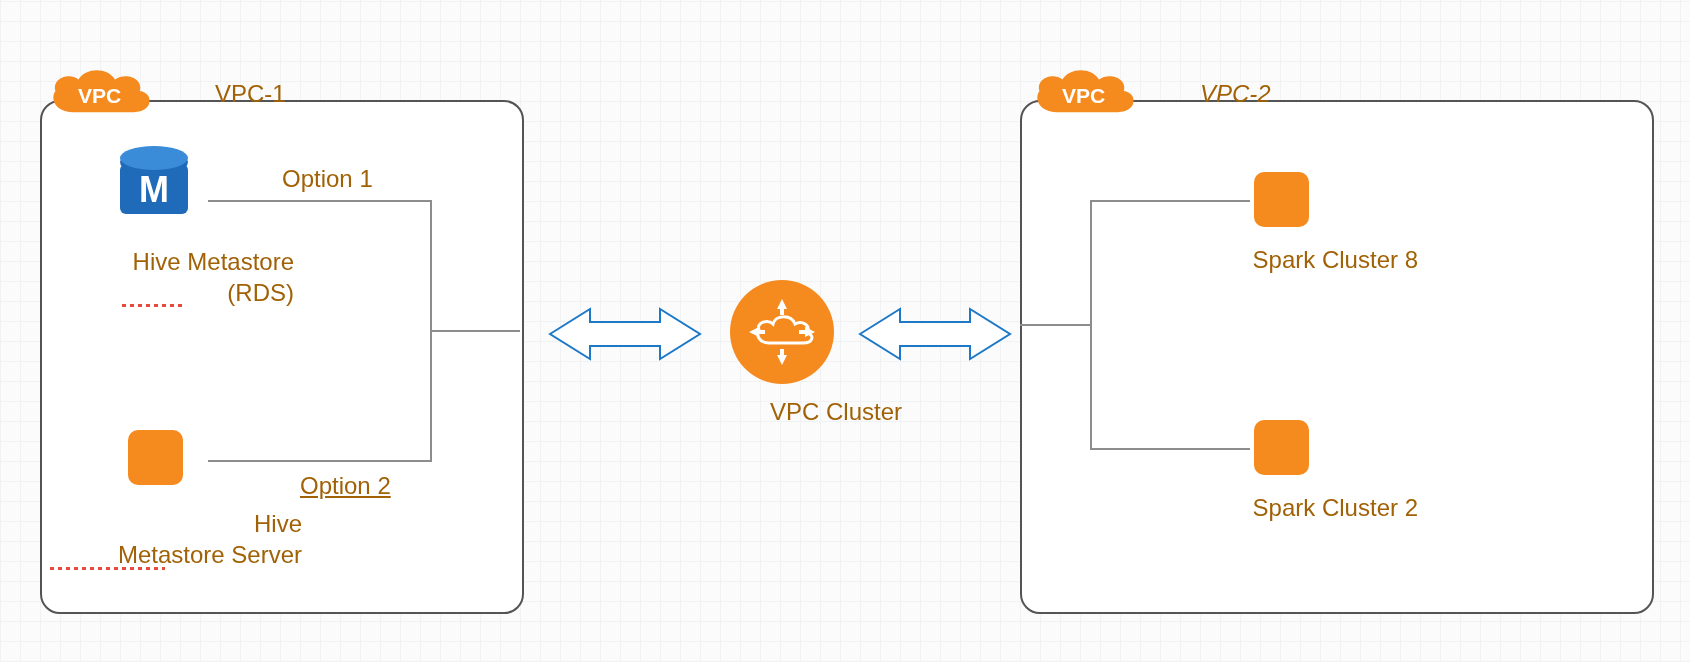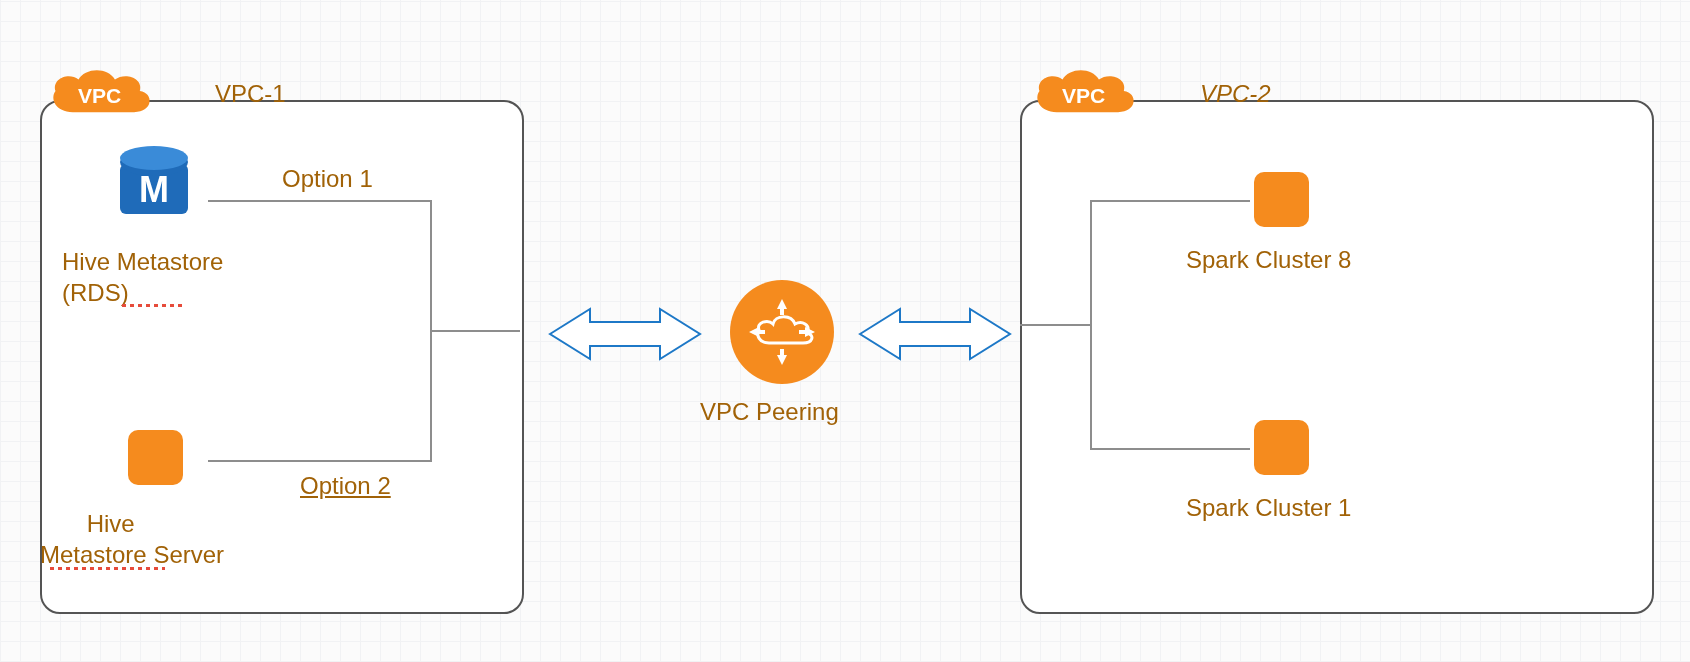--- a/index.html
+++ b/index.html
@@ -23,21 +23,21 @@
     background: #fff;
   }
 
   .label {
     position: absolute;
     font-size: 24px;
     color: #a16207;
     white-space: pre;
   }
 
-  .center-text { text-align: left; }
+  .center-text { text-align: right; margin-left: 32px; }
 
   .orange-square {
     position: absolute;
     width: 55px;
     height: 55px;
     background: #f58b1e;
     border-radius: 10px;
   }
 
   .vpc-badge {
@@ -132,21 +132,21 @@
     <text x="58" y="40" text-anchor="middle" font-family="Arial" font-weight="700" font-size="22" fill="#ffffff">VPC</text>
   </svg>
 </div>
 
 <div class="label" style="left:1200px; top:80px;font-style:italic;">VPC-2</div>
 
 <div class="orange-square" style="left:1254px; top:172px;"></div>
 <div class="label center-text" style="left:1186px; top:246px; width:200px;">Spark Cluster 8</div>
 
 <div class="orange-square" style="left:1254px; top:420px;"></div>
-<div class="label center-text" style="left:1186px; top:494px; width:200px;">Spark Cluster 1</div>
+<div class="label center-text" style="left:1186px; top:494px; width:200px;">Spark Cluster 2</div>
 
 <div class="connector-line h-line" style="left:1090px; top:200px; width:160px;"></div>
 <div class="connector-line h-line" style="left:1090px; top:448px; width:160px;"></div>
 <div class="connector-line v-line" style="left:1090px; top:200px; height:250px;"></div>
 <div class="connector-line h-line" style="left:1020px; top:324px; width:70px;"></div>
 
 <div class="peering-circle" style="left:730px; top:280px;">
   <svg viewBox="0 0 70 70" width="70" height="70">
 
     <path d="M22,46 C12,46 9,38 12,33 C9,25 21,22 26,27 C28,18 44,17 48,27 C55,23 64,28 60,36 C68,38 66,46 56,46 Z" fill="none" stroke="#ffffff" stroke-width="3"></path>
@@ -156,21 +156,21 @@
     <polygon points="2,35 12,30 12,40" fill="#ffffff"></polygon>
     <polygon points="68,35 58,30 58,40" fill="#ffffff"></polygon>
 
     <rect x="33" y="12" width="4" height="6" fill="#ffffff"></rect>
     <rect x="33" y="52" width="4" height="6" fill="#ffffff"></rect>
     <rect x="12" y="33" width="6" height="4" fill="#ffffff"></rect>
     <rect x="52" y="33" width="6" height="4" fill="#ffffff"></rect>
   </svg>
 </div>
 
-<div class="label center-text" style="left:700px; top:398px; width:170px;">VPC Peering</div>
+<div class="label center-text" style="left:700px; top:398px; width:170px;">VPC Cluster</div>
 
 <div class="flow-arrow" style="left:545px; top:304px;">
   <svg viewBox="0 0 160 60" width="160" height="60">
     <polygon points="5,30 45,5 45,18 115,18 115,5 155,30 115,55 115,42 45,42 45,55" fill="#ffffff" stroke="#1d78c7" stroke-width="2"></polygon>
   </svg>
 </div>
 
 <div class="flow-arrow" style="left:855px; top:304px;">
   <svg viewBox="0 0 160 60" width="160" height="60">
     <polygon points="5,30 45,5 45,18 115,18 115,5 155,30 115,55 115,42 45,42 45,55" fill="#ffffff" stroke="#1d78c7" stroke-width="2"></polygon>

